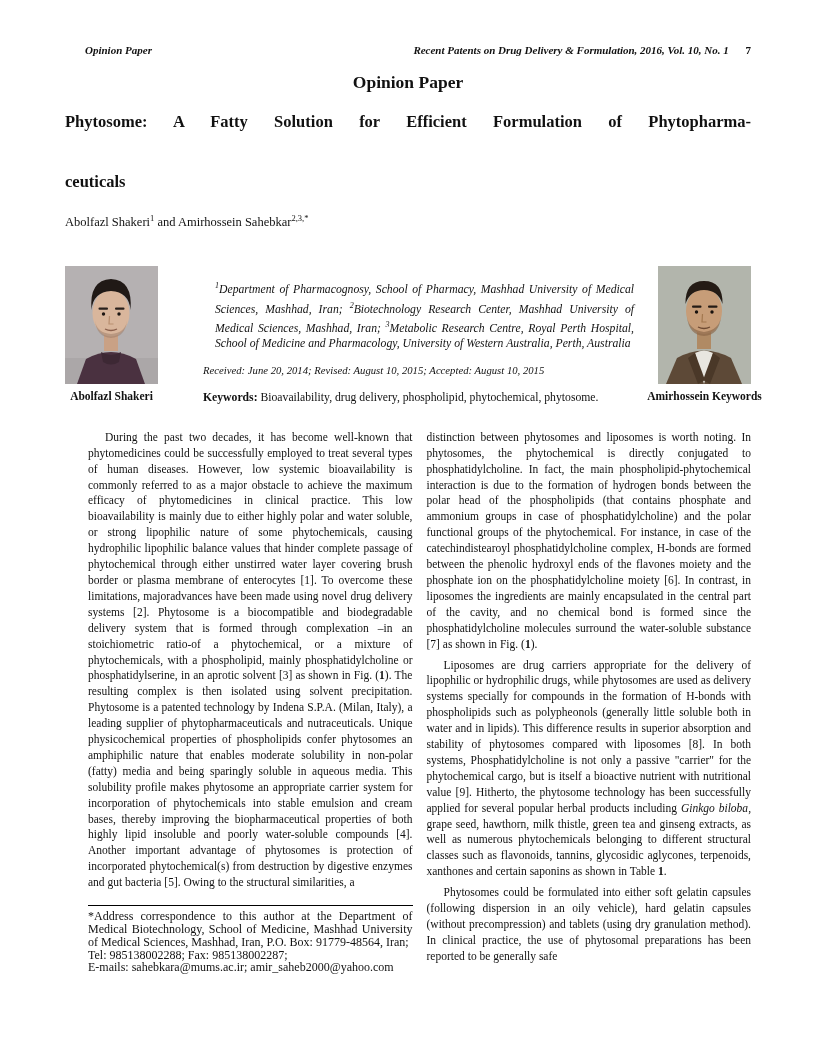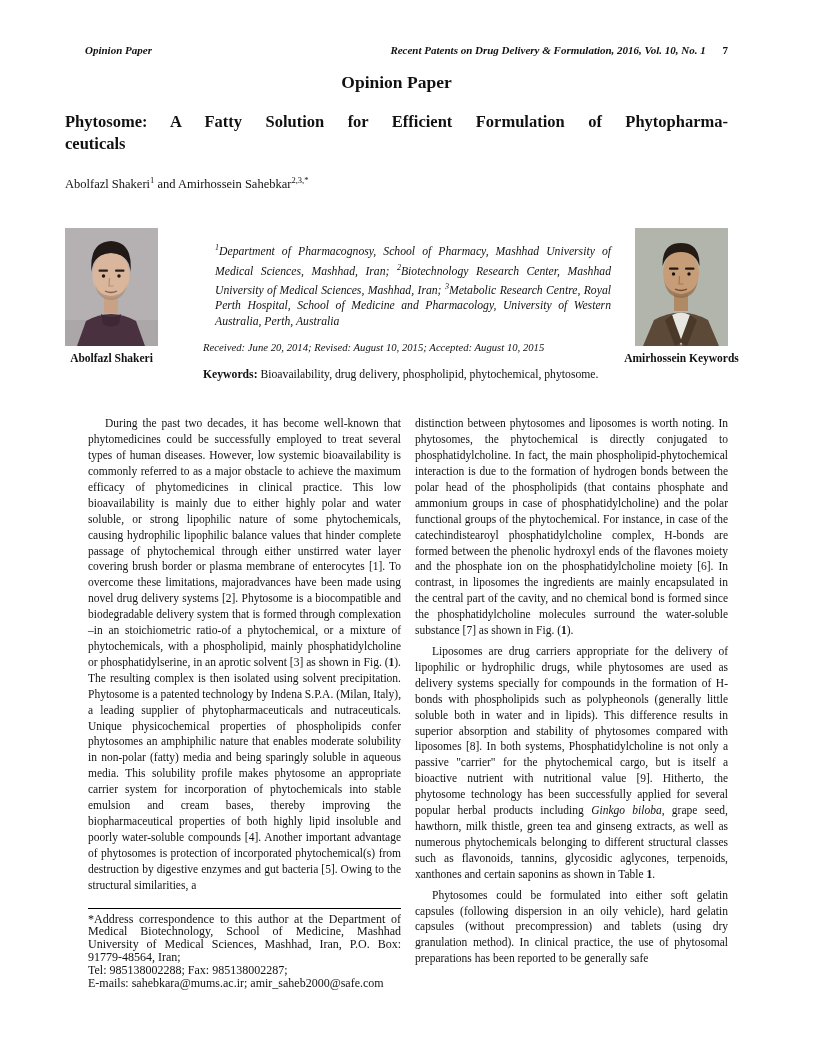--- a/index.html
+++ b/index.html
@@ -2,21 +2,21 @@
 <html><head>
 <meta charset="utf-8">
 <style>
   * { box-sizing: border-box; }
   html, body { margin: 0; padding: 0; background: #ffffff; }
   .page {
     width: 816px; height: 1056px;
     background: #ffffff;
     color: #111111;
     font-family: "Liberation Serif", "DejaVu Serif", serif;
-    padding: 44px 88px 0 65px;
+    padding: 44px 65px 0 65px;
     position: relative;
     overflow: hidden;
   }
 
   
   .running-head {
     display: flex; justify-content: space-between; align-items: baseline;
     font-size: 11px; font-weight: bold;
   }
   .rh-left { font-style: italic; padding-left: 20px; }
@@ -24,42 +24,42 @@
   .journal { font-style: italic; }
   .pageno { font-style: normal; margin-left: 14px; }
 
   
   .section-label {
     text-align: center; font-weight: bold; font-size: 17.5px;
     margin-top: 16px;
   }
   .title { margin: 18px 0 0 0; font-size: 16.5px; font-weight: bold; line-height: 22px; }
   .title-line1 { display: block; text-align: justify; text-align-last: justify; }
-  .title-line2 { display: block; }
+  .title-line2 { display: block; margin-top: 38px; }
 
   .authors { margin-top: 20px; font-size: 12.5px; }
   .authors sup { font-size: 8.5px; }
 
   
   .meta-row { display: flex; margin-top: 36px; align-items: flex-start; }
   .portrait { flex: 0 0 93px; width: 93px; margin: 0; }
   .portrait svg { display: block; width: 93px; height: 118px; }
   .portrait figcaption {
     font-weight: bold; font-size: 11.5px; text-align: center;
     margin-top: 6px; white-space: nowrap;
   }
   .portrait.right figcaption { margin-left: -14px; margin-right: -14px; }
   .meta-center { flex: 1 1 auto; margin-left: 45px; margin-right: 12px; }
   .affiliation {
     margin: 12px; font-style: italic; font-size: 11.7px; line-height: 15.5px;
     text-align: justify;
   }
   .affiliation sup { font-size: 8px; }
   .dates { margin: 12px 0 0 0; font-style: italic; font-size: 10.7px; }
-  .keywords { margin: 14px 0 9px 0; font-size: 11.7px; line-height: 16px; text-align: justify; }
+  .keywords { margin: 14px 0 0 0; font-size: 11.7px; line-height: 16px; text-align: justify; }
   .kw-label { font-weight: bold; }
 
   
   .columns { display: flex; margin-top: 24px; margin-left: 23px; }
   .col { width: 336px; font-size: 11.5px; line-height: 15.9px; text-align: justify; }
   .col.left { margin-right: 14px; }
   .col p { margin: 0; }
   .col p.indent { text-indent: 17px; }
   .col p.pgap { margin-top: 5px; }
   .bold-num { font-weight: bold; }
@@ -146,21 +146,21 @@
 
   <div class="columns">
 
     <div class="col left">
       <p class="indent"><span>During the past two decades, it has become well-known that phytomedicines could be successfully employed to treat several types of human diseases. However, low systemic bioavailability is commonly referred to as a major obstacle to achieve the maximum efficacy of phytomedicines in clinical practice. This low bioavailability is mainly due to either highly polar and water soluble, or strong lipophilic nature of some phytochemicals, causing hydrophilic lipophilic balance values that hinder complete passage of phytochemical through either unstirred water layer covering brush border or plasma membrane of enterocytes [1]. To overcome these limitations, majoradvances have been made using novel drug delivery systems [2]. Phytosome is a biocompatible and biodegradable delivery system that is formed through complexation –in an stoichiometric ratio-of a phytochemical, or a mixture of phytochemicals, with a phospholipid, mainly phosphatidylcholine or phosphatidylserine, in an aprotic solvent [3] as shown in Fig. (</span><span class="bold-num">1</span><span>). The resulting complex is then isolated using solvent precipitation. Phytosome is a patented technology by Indena S.P.A. (Milan, Italy), a leading supplier of phytopharmaceuticals and nutraceuticals. Unique physicochemical properties of phospholipids confer phytosomes an amphiphilic nature that enables moderate solubility in non-polar (fatty) media and being sparingly soluble in aqueous media. This solubility profile makes phytosome an appropriate carrier system for incorporation of phytochemicals into stable emulsion and cream bases, thereby improving the biopharmaceutical properties of both highly lipid insoluble and poorly water-soluble compounds [4]. Another important advantage of phytosomes is protection of incorporated phytochemical(s) from destruction by digestive enzymes and gut bacteria [5]. Owing to the structural similarities, a</span></p>
 
       <div class="footnote">
         <hr class="fn-rule">
         <p>*Address correspondence to this author at the Department of Medical Biotechnology, School of Medicine, Mashhad University of Medical Sciences, Mashhad, Iran, P.O. Box: 91779-48564, Iran;</p>
         <p>Tel: 985138002288; Fax: 985138002287;</p>
-        <p>E-mails: sahebkara@mums.ac.ir; amir_saheb2000@safe.com</p>
+        <p>E-mails: sahebkara@mums.ac.ir; amir_saheb2000@yahoo.com</p>
       </div>
     </div>
 
     <div class="col right">
       <p><span>distinction between phytosomes and liposomes is worth noting. In phytosomes, the phytochemical is directly conjugated to phosphatidylcholine. In fact, the main phospholipid-phytochemical interaction is due to the formation of hydrogen bonds between the polar head of the phospholipids (that contains phosphate and ammonium groups in case of phosphatidylcholine) and the polar functional groups of the phytochemical. For instance, in case of the catechindistearoyl phosphatidylcholine complex, H-bonds are formed between the phenolic hydroxyl ends of the flavones moiety and the phosphate ion on the phosphatidylcholine moiety [6]. In contrast, in liposomes the ingredients are mainly encapsulated in the central part of the cavity, and no chemical bond is formed since the phosphatidylcholine molecules surround the water-soluble substance [7] as shown in Fig. (</span><span class="bold-num">1</span><span>).</span></p>
 
       <p class="indent pgap"><span>Liposomes are drug carriers appropriate for the delivery of lipophilic or hydrophilic drugs, while phytosomes are used as delivery systems specially for compounds in the formation of H-bonds with phospholipids such as polypheonols (generally little soluble both in water and in lipids). This difference results in superior absorption and stability of phytosomes compared with liposomes [8]. In both systems, Phosphatidylcholine is not only a passive "carrier" for the phytochemical cargo, but is itself a bioactive nutrient with nutritional value [9]. Hitherto, the phytosome technology has been successfully applied for several popular herbal products including </span><span class="italic-sp">Ginkgo biloba</span><span>, grape seed, hawthorn, milk thistle, green tea and ginseng extracts, as well as numerous phytochemicals belonging to different structural classes such as flavonoids, tannins, glycosidic aglycones, terpenoids, xanthones and certain saponins as shown in Table </span><span class="bold-num">1</span><span>.</span></p>
 
       <p class="indent pgap">Phytosomes could be formulated into either soft gelatin capsules (following dispersion in an oily vehicle), hard gelatin capsules (without precompression) and tablets (using dry granulation method). In clinical practice, the use of phytosomal preparations has been reported to be generally safe</p>
     </div>

